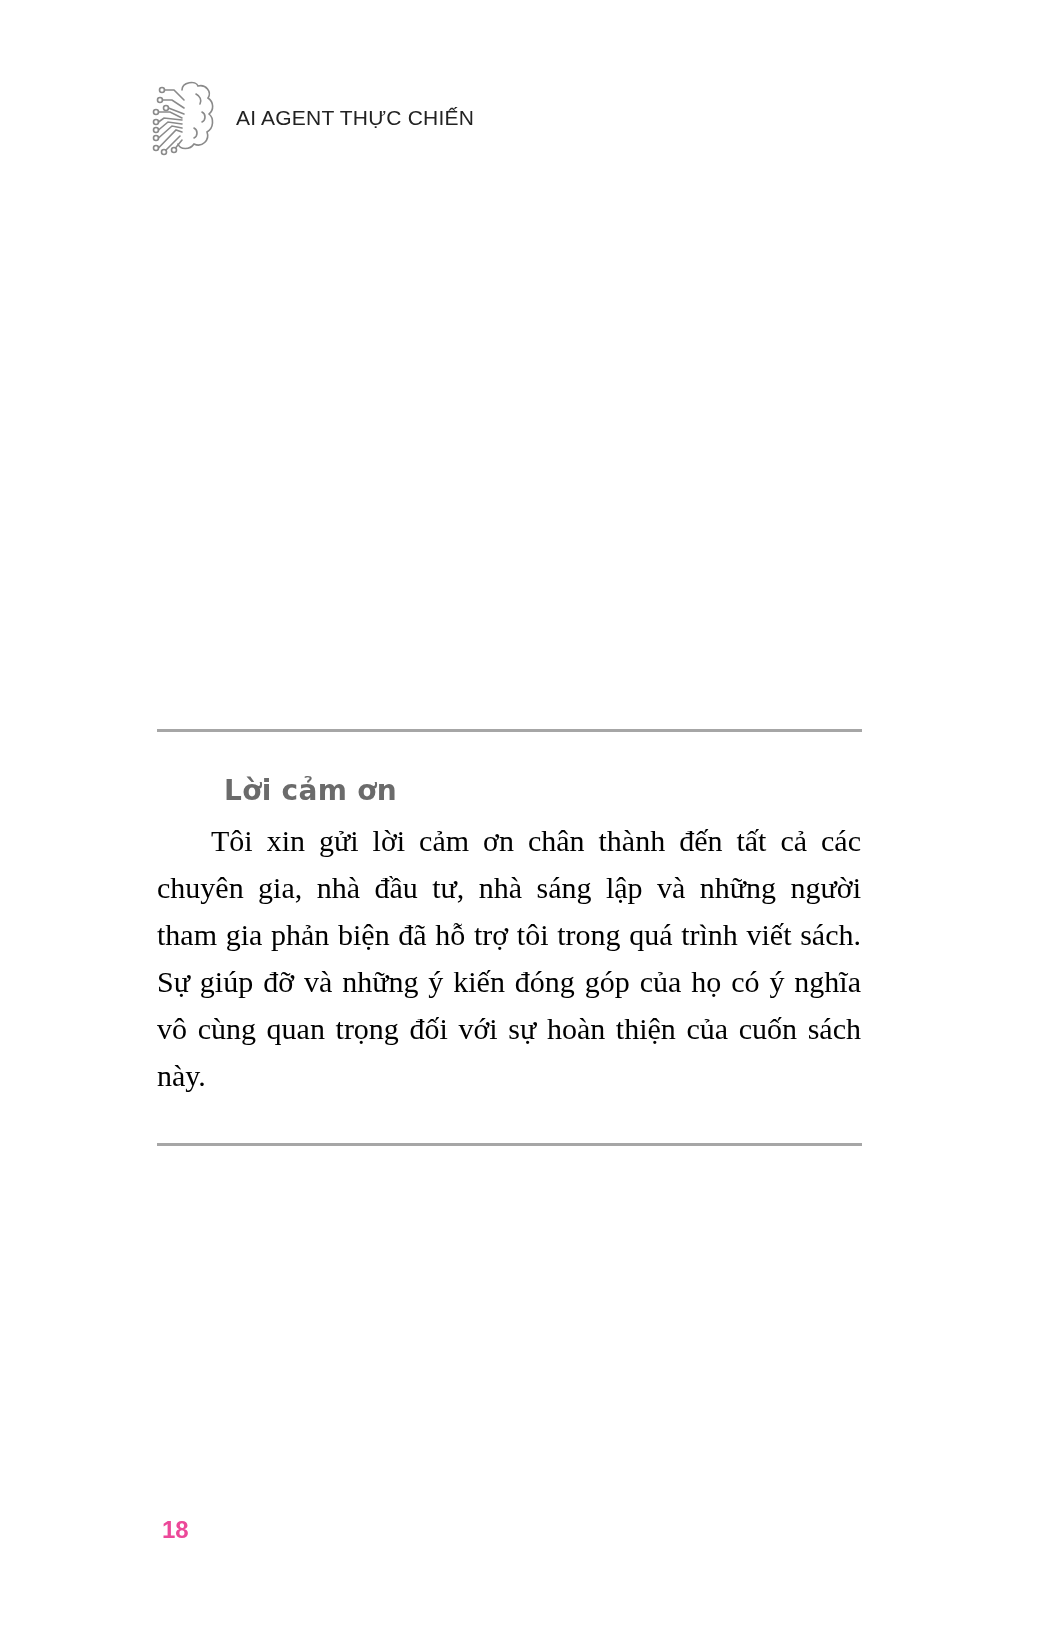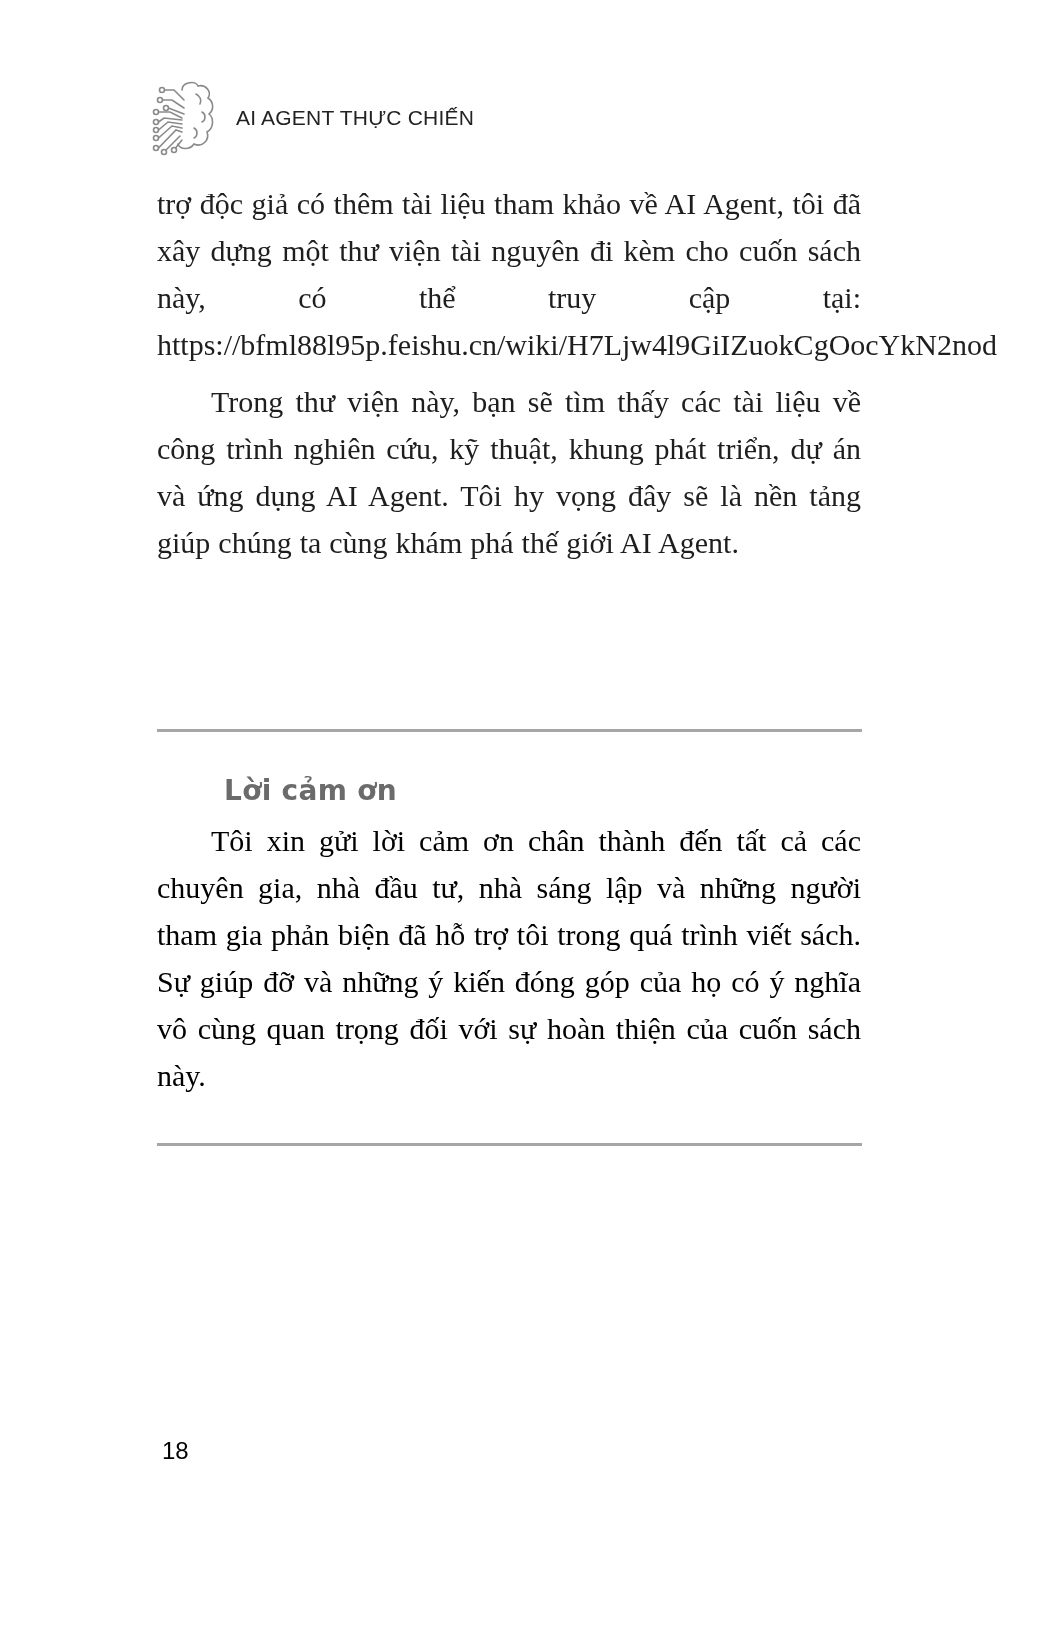--- a/index.html
+++ b/index.html
@@ -27,22 +27,22 @@
   .rule-top { top: 729px; }
   .rule-bottom { top: 1143px; }
 
   .section-heading {
     position: absolute; left: 212px; top: 762px; margin: 12px;
     font-family: "DejaVu Sans", sans-serif; font-weight: bold; font-size: 28px;
     color: #6b6b6b; letter-spacing: 0.3px;
   }
 
   .page-number {
-    position: absolute; left: 162px; top: 1437px;
-    font-family: "Liberation Sans", sans-serif; font-size: 24px; color: #000000;
+    position: absolute; left: 162px; top: 1516px;
+    font-family: "Liberation Sans", sans-serif; font-size: 24px; color: #ec4899; font-weight: bold;
   }
 </style>
 </head>
 <body>
 
 <div class="page">
 
   <div class="running-head">
     <svg class="brain-icon" viewBox="0 0 66 80" fill="none" stroke="#8a8a8a" stroke-width="1.6" stroke-linecap="round">
 
@@ -68,22 +68,20 @@
       <circle cx="4" cy="70" r="2.5"></circle>
         <path d="M6.5 70 L24 52 L30 54"></path>
       <circle cx="12" cy="74" r="2.5"></circle>
         <path d="M14 72 L28 58"></path>
       <circle cx="22" cy="72" r="2.5"></circle>
         <path d="M23.5 70 L30 62"></path>
     </svg>
     <span class="running-title">AI AGENT THỰC CHIẾN</span>
   </div>
 
-  <p class="body-text p-continue">trợ độc giả có thêm tài liệu tham khảo về AI Agent, tôi đã xây dựng một thư viện tài nguyên đi kèm cho cuốn sách này, có thể truy cập tại: https://bfml88l95p.feishu.cn/wiki/H7Ljw4l9GiIZuokCgOocYkN2nod</p>
-  <p class="body-text p-library">Trong thư viện này, bạn sẽ tìm thấy các tài liệu về công trình nghiên cứu, kỹ thuật, khung phát triển, dự án và ứng dụng AI Agent. Tôi hy vọng đây sẽ là nền tảng giúp chúng ta cùng khám phá thế giới AI Agent.</p>
 
   <div class="rule rule-top"></div>
   <h2 class="section-heading">Lời cảm ơn</h2>
   <p class="body-text p-thanks">Tôi xin gửi lời cảm ơn chân thành đến tất cả các chuyên gia, nhà đầu tư, nhà sáng lập và những người tham gia phản biện đã hỗ trợ tôi trong quá trình viết sách. Sự giúp đỡ và những ý kiến đóng góp của họ có ý nghĩa vô cùng quan trọng đối với sự hoàn thiện của cuốn sách này.</p>
   <div class="rule rule-bottom"></div>
 
   <div class="page-number">18</div>
 </div>
 
 </body></html>

